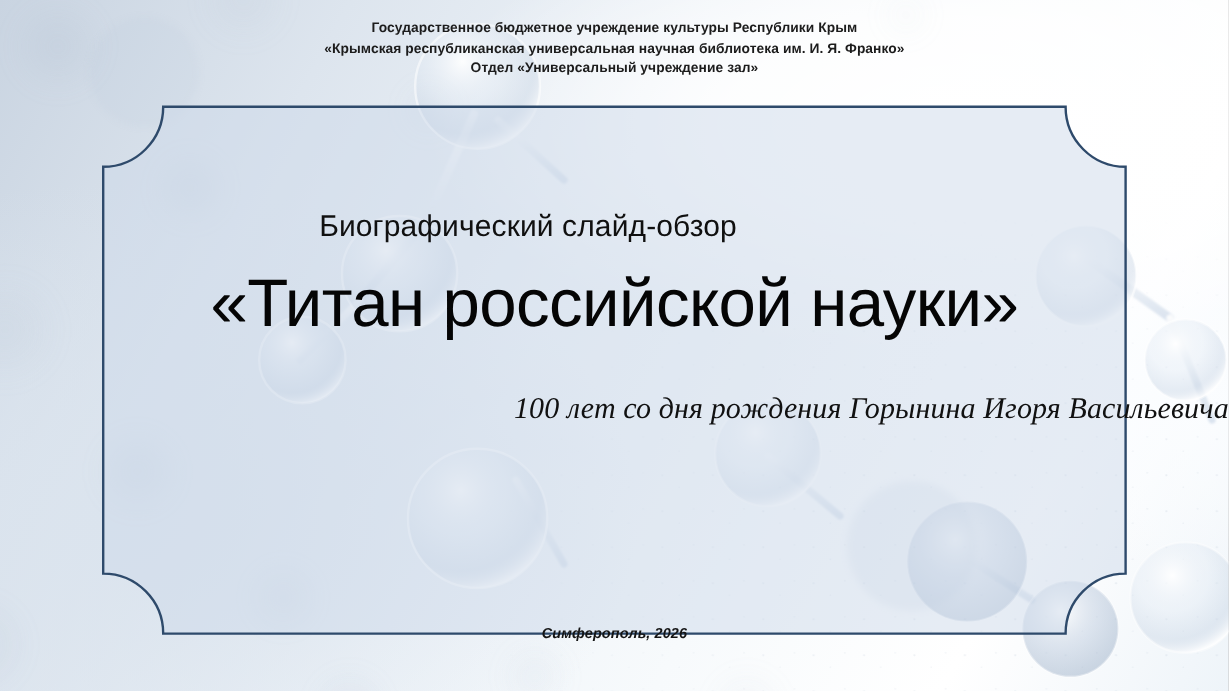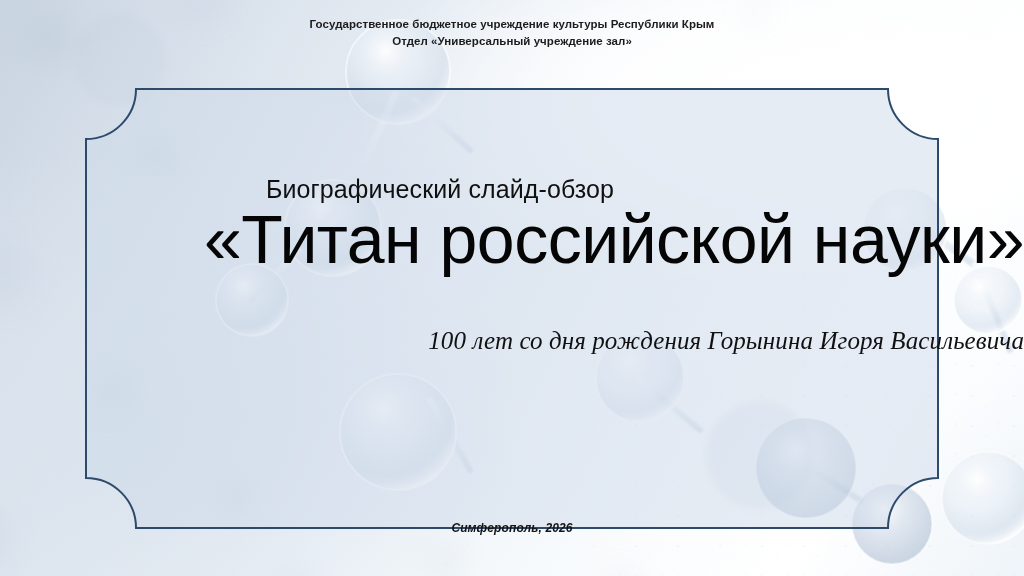--- a/index.html
+++ b/index.html
@@ -102,25 +102,25 @@
     text-align: center;
     color: #101010;
     font-size: 25px;
     line-height: 30px;
     letter-spacing: 0.1px;
   }
 
   .main-title {
     position: absolute;
     left: 0;
-    top: 200px;
-    width: 1024px;
-    text-align: right;
+    top: 214px;
+    width: 1024px;
+    text-align: center;
     color: #050505;
-    font-size: 68px;
+    font-size: 56px;
     line-height: 78px;
     letter-spacing: -0.5px;
     white-space: nowrap;
   }
 
   .subtitle {
     position: absolute;
     left: 0;
     top: 325px;
     width: 1024px;
@@ -212,20 +212,21 @@
   </svg>
 
   <div class="frame">
     <svg viewBox="0 0 852 439" preserveAspectRatio="none">
       <path d="M 50 0 L 802 0 A 50 50 0 0 0 852 50 L 852 389 A 50 50 0 0 0 802 439 L 50 439 A 50 50 0 0 0 0 389 L 0 50 A 50 50 0 0 0 50 0 Z" fill="rgba(205,217,233,0.50)" stroke="#2e4a6b" stroke-width="2" vector-effect="non-scaling-stroke"></path>
     </svg>
   </div>
 
   <div class="org-block">
     <div>Государственное бюджетное учреждение культуры Республики Крым</div>
+    <div>«Крымская республиканская универсальная научная библиотека им. И. Я. Франко»</div>
     <div>Отдел «Универсальный учреждение зал»</div>
   </div>
 
   <div class="kicker">Биографический слайд-обзор</div>
 
   <div class="main-title">«Титан российской науки»</div>
 
   <div class="subtitle">100 лет со дня рождения Горынина Игоря Васильевича</div>
 
   <div class="place-year">Симферополь, 2026</div>

